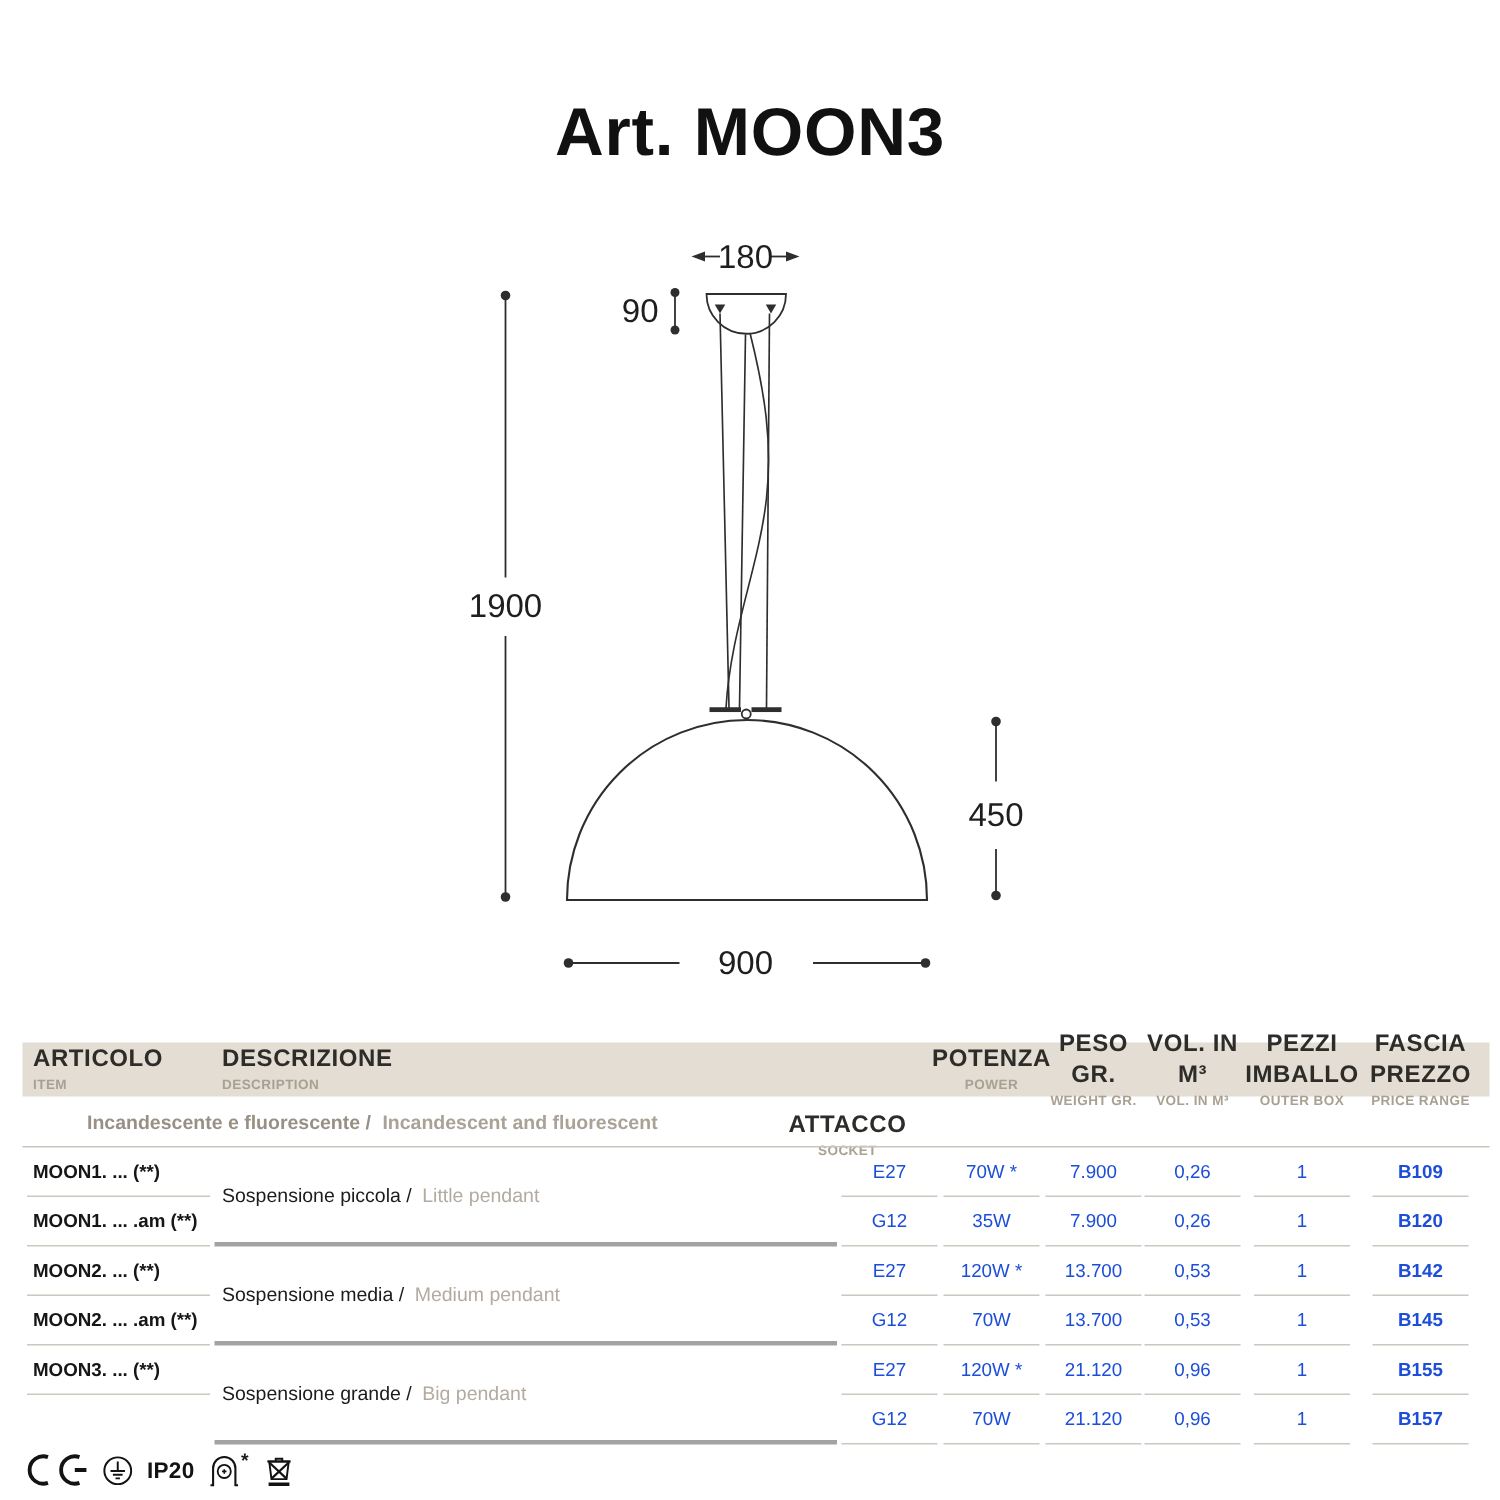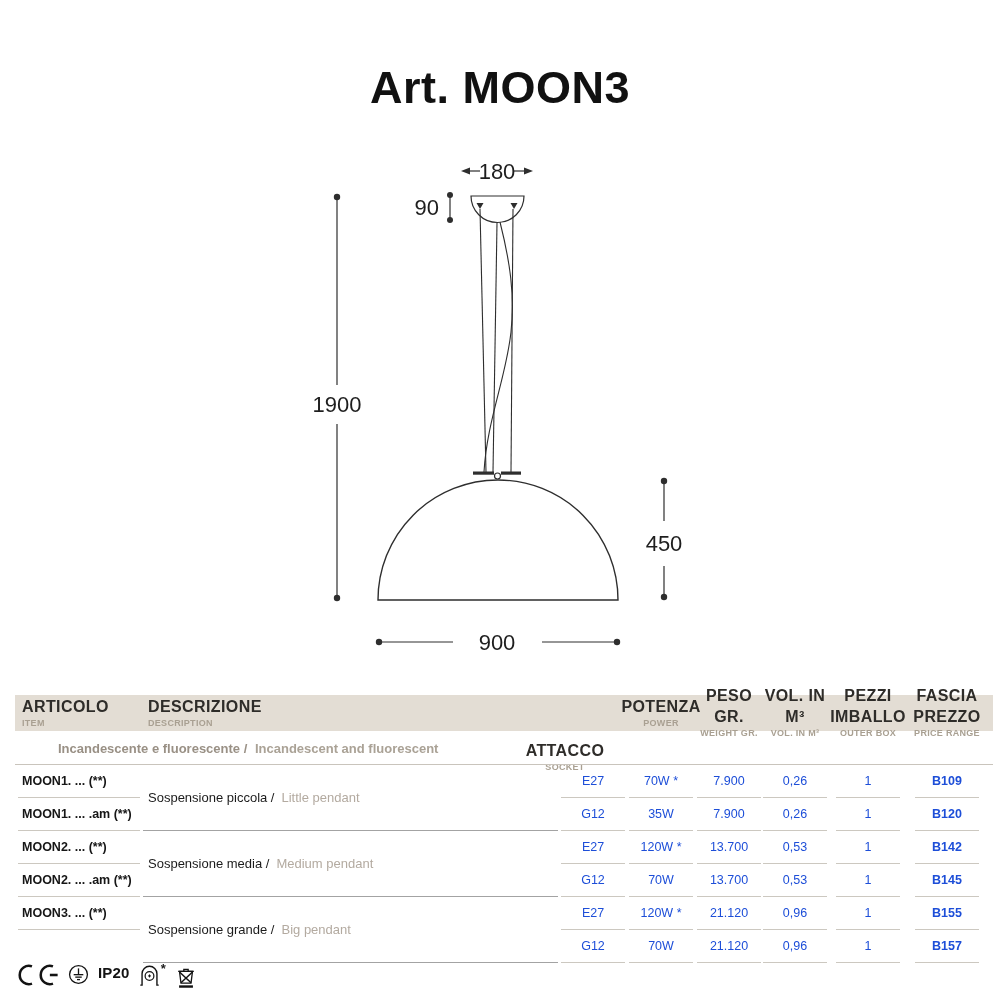--- a/index.html
+++ b/index.html
@@ -33,34 +33,34 @@
   .section-row .txt { position:absolute; left:7px; top:50%; transform:translateY(-50%);
     font-size:13px; font-weight:bold; white-space:nowrap;padding-left:36px; }
   .sec-it { color:#999085; }
   .sec-en { color:#aaa296; margin-left:4px; }
 
   .group { position:relative; height:66px; }
   .cell { position:absolute; display:flex; align-items:center; box-sizing:border-box; }
   .c-item { left:3px; width:122px; height:33px; border-bottom:1px solid #ccc8c0;
     font-weight:bold; font-size:12.5px; color:#161616; padding-left:4px; white-space:nowrap; }
   .r1 { top:0; } .r2 { top:33px; }
-  .c-desc { left:128px; width:415px; height:66px; border-bottom:1px solid #a3a3a3;
+  .c-desc { left:128px; width:415px; height:66px; border-bottom:3px solid #a3a3a3;
     font-size:13px; padding-left:5px; white-space:nowrap; }
   .desc-en { color:#b3aaa0; margin-left:7px; }
   .c-data { width:64px; height:33px; border-bottom:1px solid #ccc8c0;
     justify-content:center; font-size:12.5px; color:#1d4ed8; }
   .col-socket { left:546px; }
   .col-power  { left:614px; }
   .col-weight { left:682px; }
   .col-vol    { left:748px; }
   .col-pezzi  { left:821px; }
   .col-fascia { left:900px; font-weight:bold; }
 
   .cert-row { position:absolute; top:964px; left:17px; height:32px;
-    display:flex; gap:9px; }
+    display:flex; align-items:center; gap:9px; }
   .cert-row svg { display:block; }
   .ip-label { font-size:15px; font-weight:bold; letter-spacing:0.2px; color:#131313; }
   .lamp-wrap { display:flex; align-items:flex-start; }
   .lamp-note { font-size:13px; font-weight:bold; position:relative; top:-3px; margin-left:1px; }
 </style>
 </head>
 <body>
 
 <div class="page-title">Art. MOON3</div>
 

